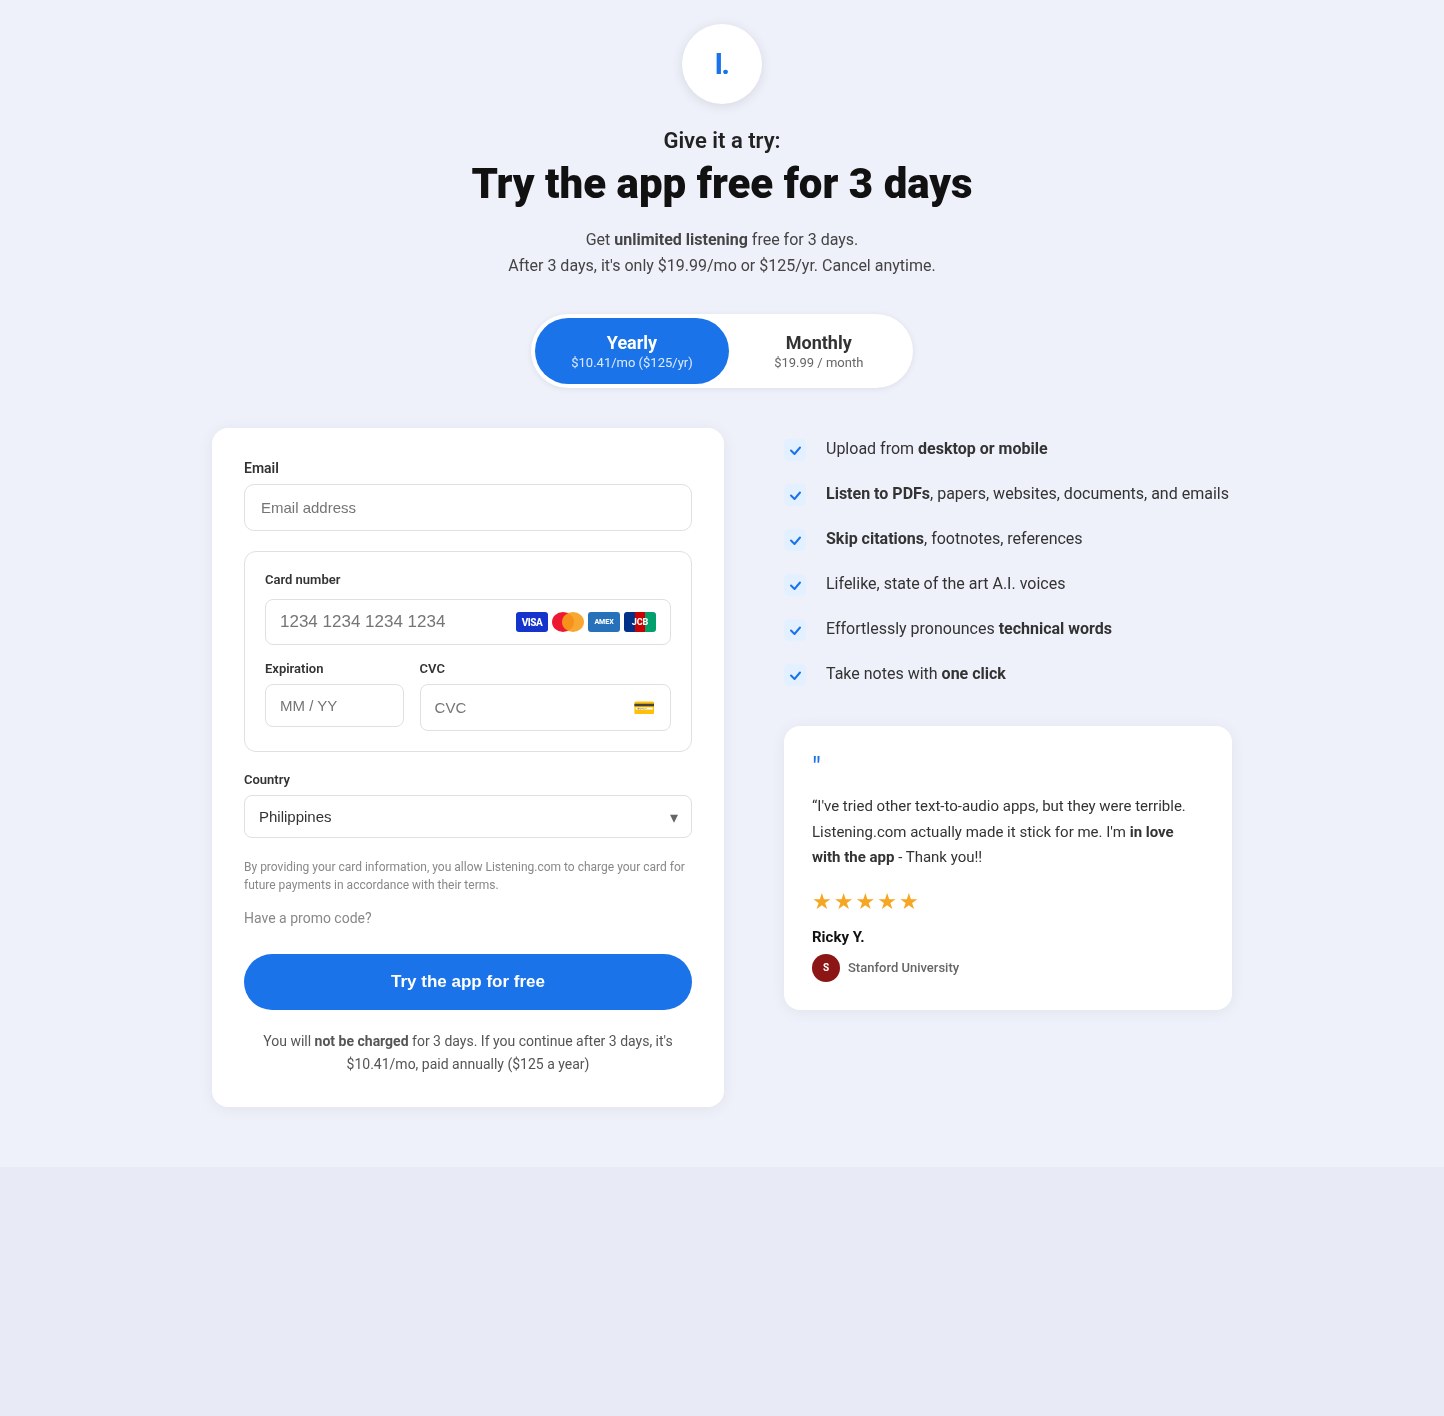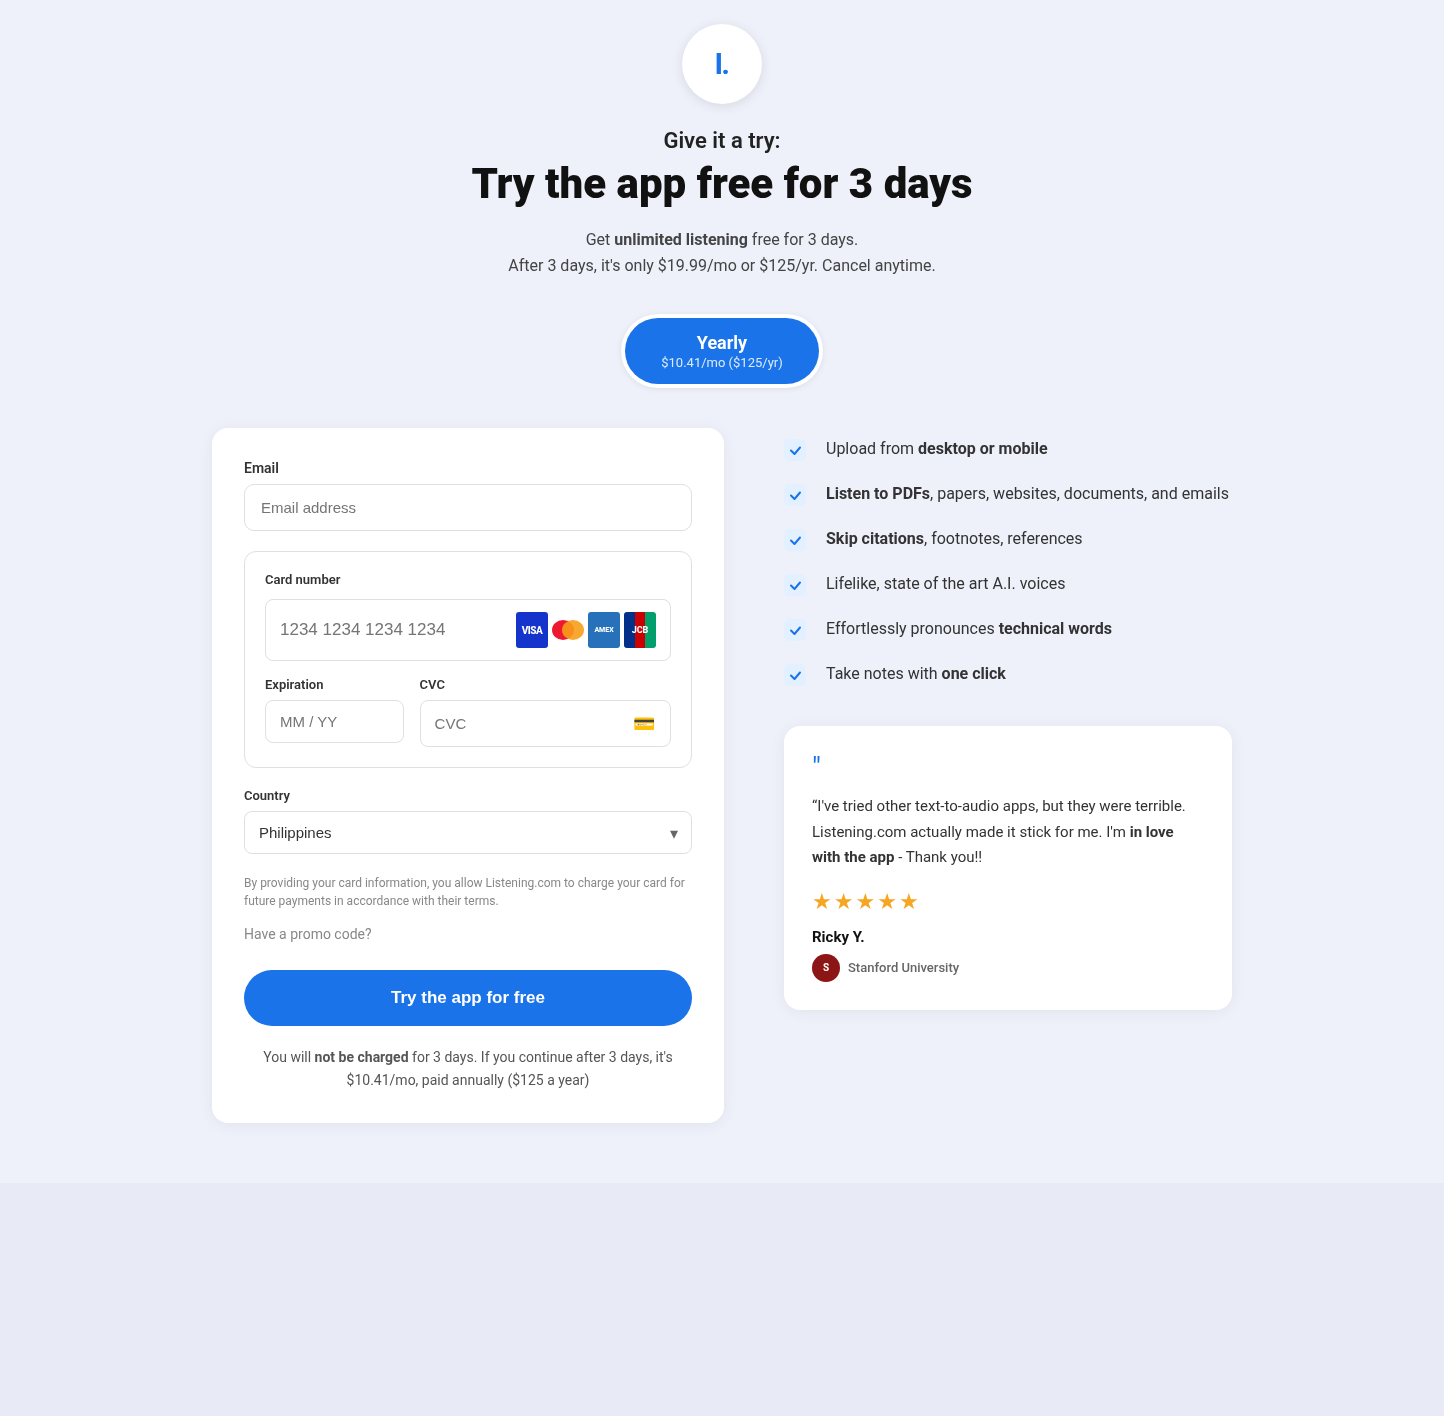--- a/index.html
+++ b/index.html
@@ -193,21 +193,21 @@
     }
 
     .card-icons {
       display: flex;
       gap: 4px;
       align-items: center;
     }
 
     .card-icon {
       width: 32px;
-      height: 36px;
+      height: 20px;
       border-radius: 3px;
       font-size: 8px;
       font-weight: 800;
       display: flex;
       align-items: center;
       justify-content: center;
       color: white;
     }
     .visa-icon { background: #1434CB; font-size: 10px; letter-spacing: -0.5px; }
     .amex-icon { background: #2671B9; font-size: 7px; }
@@ -485,20 +485,24 @@
       <span>Get </span><strong>unlimited listening</strong><span> free for 3 days.</span>
       <br>
       <span>After 3 days, it's only $19.99/mo or $125/yr. Cancel anytime.</span>
     </p>
   </div>
 
   <div class="plan-toggle">
     <div class="plan-option active">
       <span class="plan-name">Yearly</span>
       <span class="plan-price">$10.41/mo ($125/yr)</span>
+    </div>
+    <div class="plan-option inactive">
+      <span class="plan-name">Monthly</span>
+      <span class="plan-price">$19.99 / month</span>
     </div>
   </div>
 
   <div class="main-content">
 
     <div class="form-section">
       
       
       <div class="form-group">
         <label class="form-label">Email</label>

